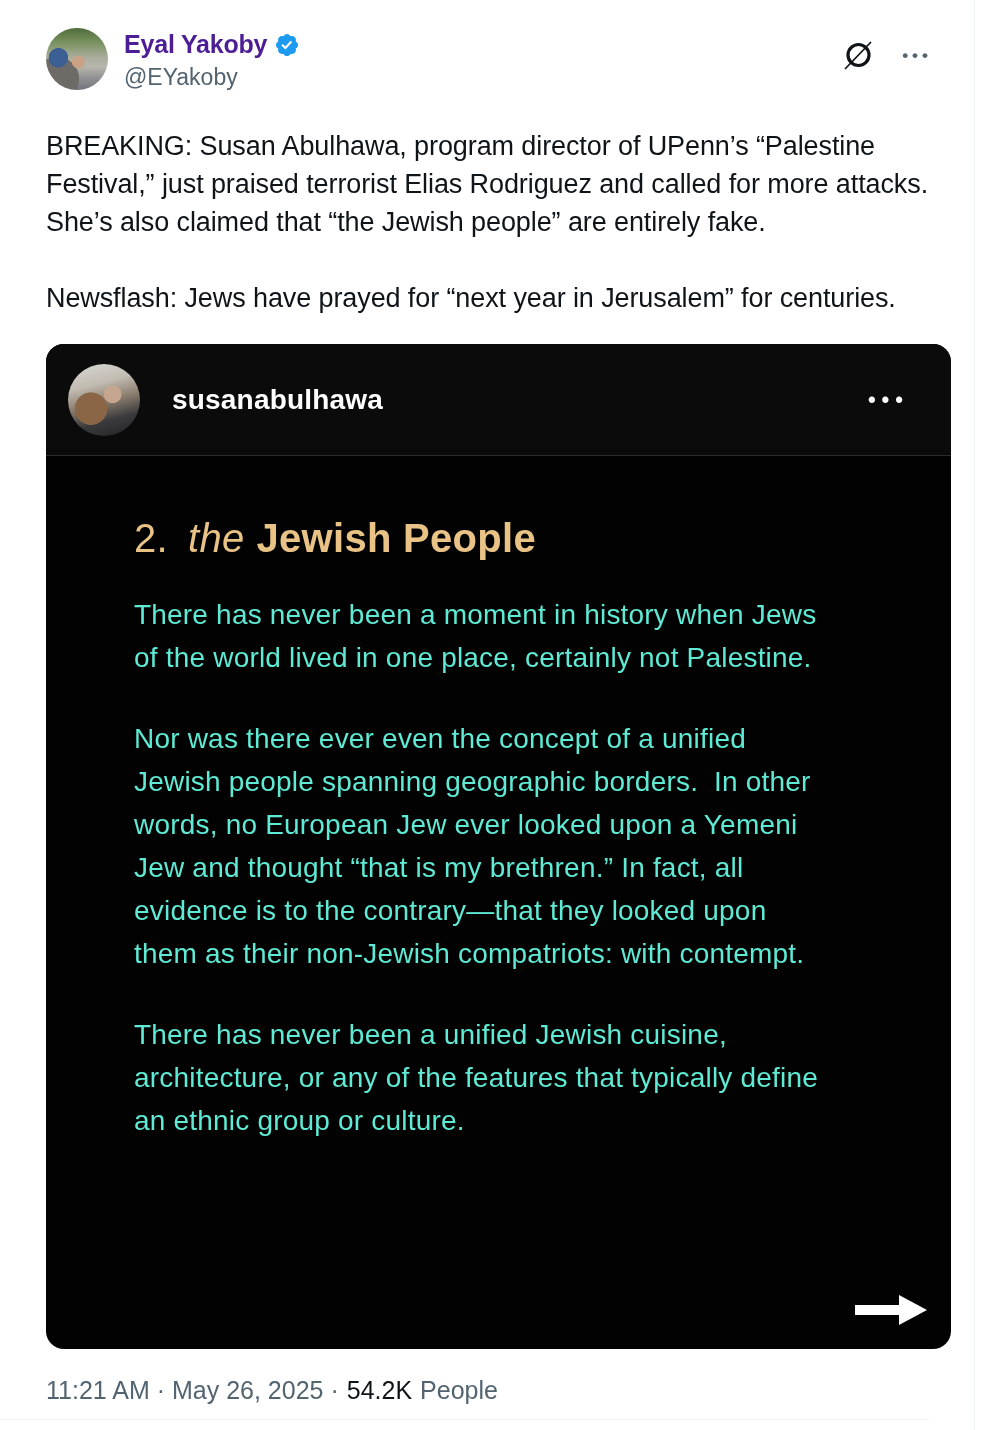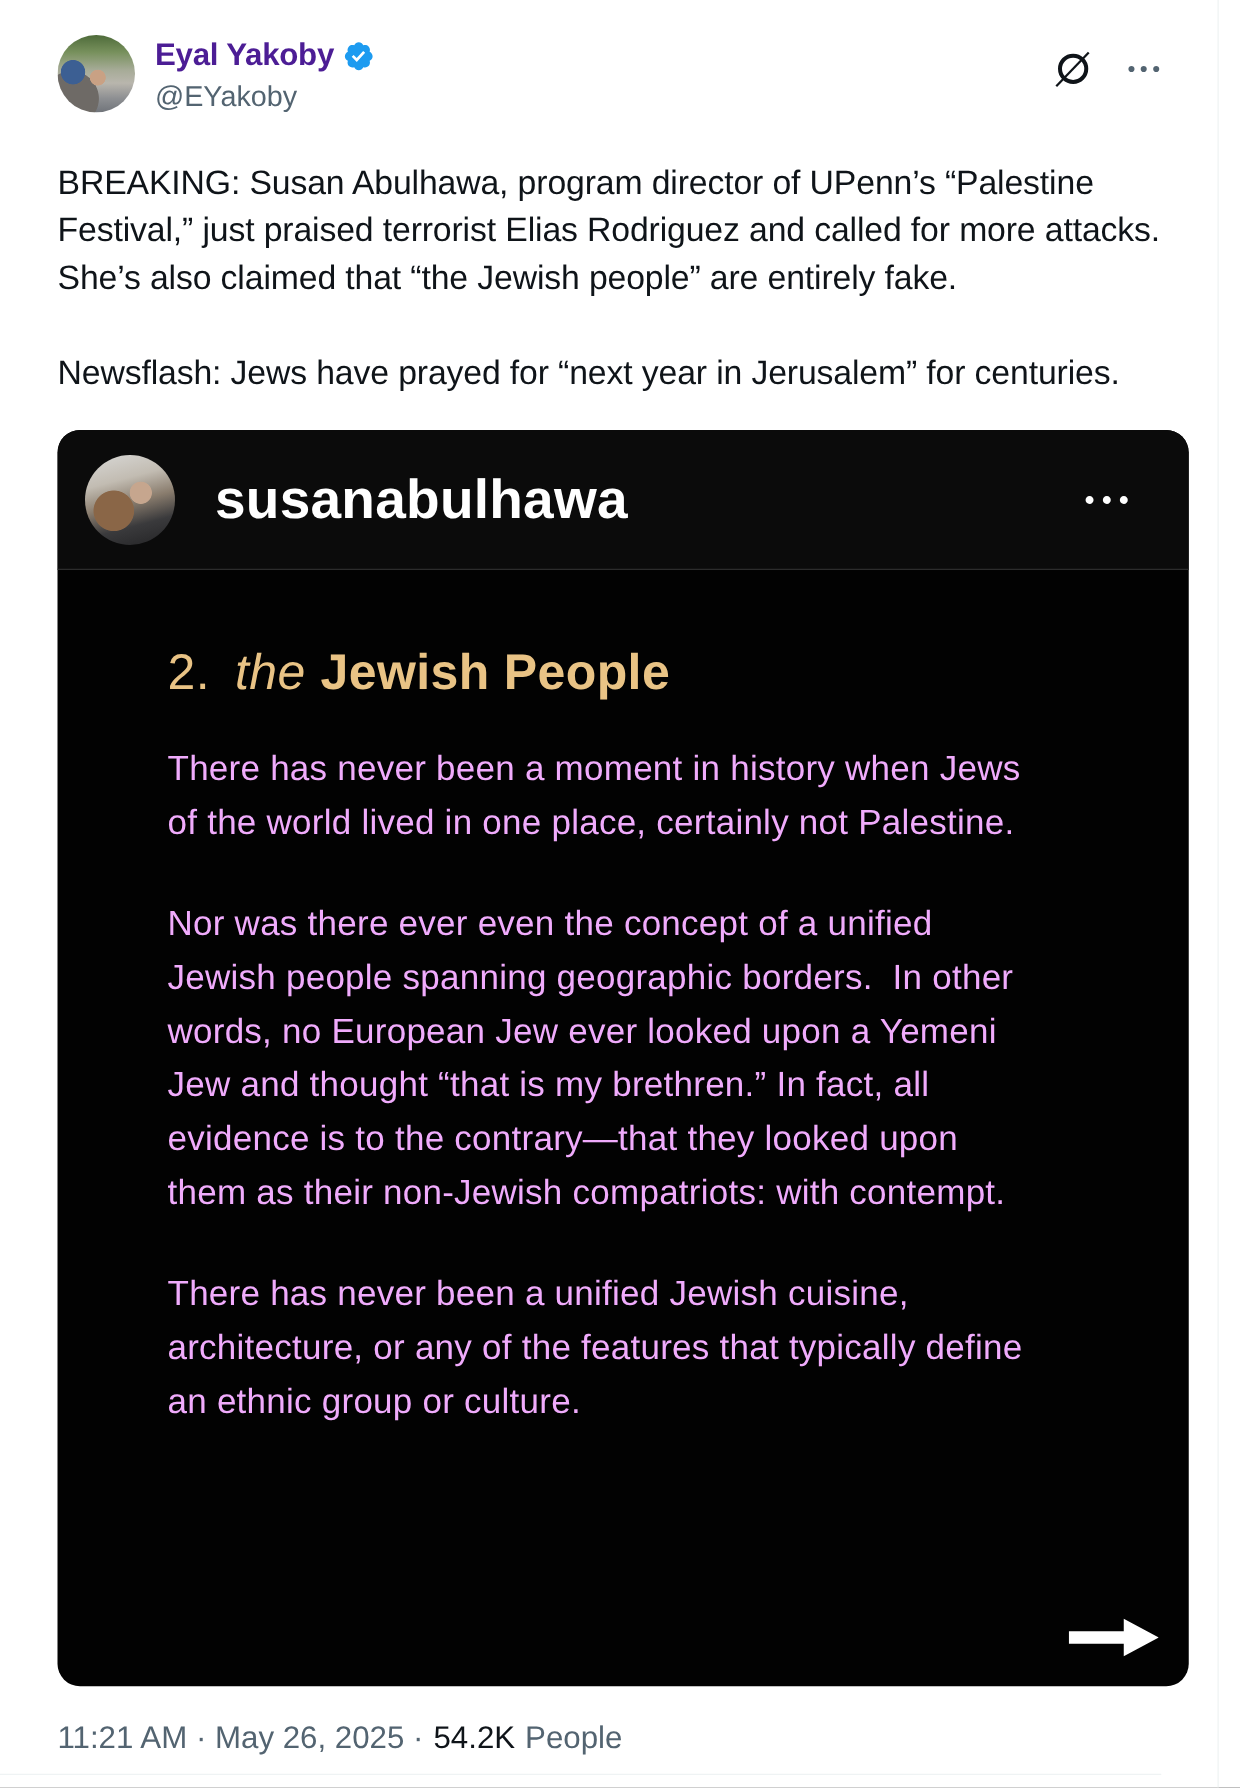--- a/index.html
+++ b/index.html
@@ -35,30 +35,30 @@
   .card { margin-top:27px; width:905px; height:1005px; border-radius:18px; overflow:hidden;
     background:#020202; position:relative; }
   .card-header { height:112px; background:#0b0b0b; border-bottom:1px solid #2c2c2c;
     display:flex; align-items:center; padding:0 42px 0 22px; }
   .card-avatar { width:72px; height:72px; border-radius:50%; flex:0 0 72px; overflow:hidden;
     background:
       radial-gradient(circle at 32% 62%, #8a6647 0 24%, rgba(138,102,71,0) 25%),
       radial-gradient(circle at 62% 42%, #c6a68e 0 14%, rgba(198,166,142,0) 15%),
       linear-gradient(165deg, #d9d9d7 0%, #c2bcb2 30%, #8a7d6e 52%, #3a3a3c 74%, #232325 100%);
   }
-  .card-username { margin-left:32px; color:#ffffff; font-weight:700; font-size:44px; letter-spacing:0.2px; }
+  .card-username { margin-left:32px; color:#ffffff; font-weight:700; font-size:28px; letter-spacing:0.2px; }
   .card-dots { margin-left:auto; color:#ffffff; font-size:22px; letter-spacing:6px; font-weight:700; }
 
   .slide { padding:60px 80px 0 88px; color:#ededed; }
   .slide-title { color:#e9c385; font-size:40px; font-weight:400; margin-bottom:32px; letter-spacing:0.3px; }
   .slide-title .num { margin-right:20px; }
   .slide-title .it { font-style:italic; font-weight:400; margin-right:12px; }
   .slide-title .rest { font-weight:700; }
   .slide p { font-size:28px; line-height:43px; max-width:695px; margin-bottom:38px;
-    color:#f0abfc; letter-spacing:0.2px; white-space:pre-wrap; }
+    color:#5eead4; letter-spacing:0.2px; white-space:pre-wrap; }
   .slide p:last-of-type { margin-bottom:0; }
   .next-arrow { position:absolute; right:24px; bottom:22px; width:72px; height:34px; }
 
   
   .tweet-footer { margin-top:27px; font-size:25px; color:#536471; }
   .tweet-footer .views { color:#0f1419; font-weight:400; margin:0 8px; }
   .bottom-divider { margin-top:14px; width:929px; margin-left:-46px; border-bottom:1px solid #eff3f4; }
 </style>
 </head>
 <body>

